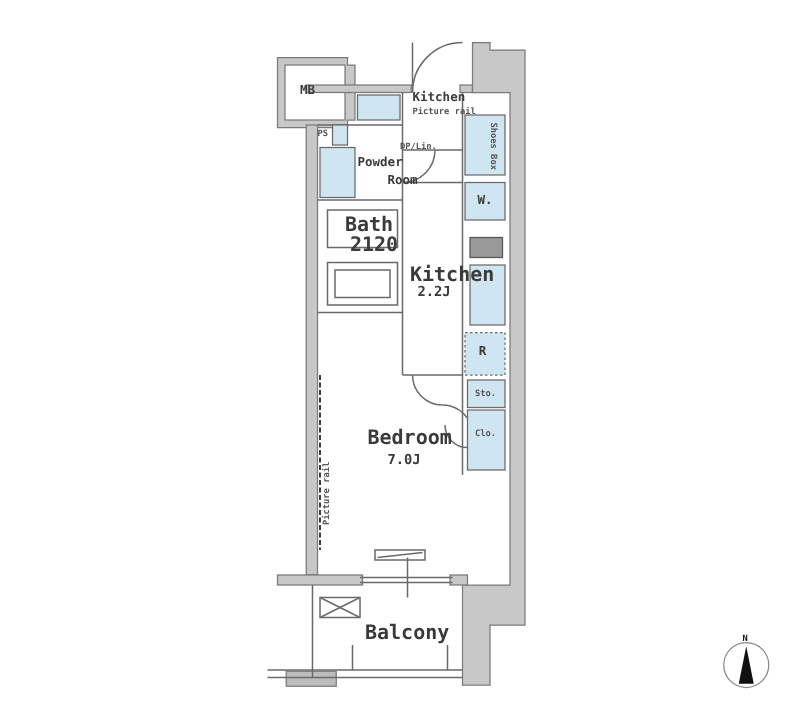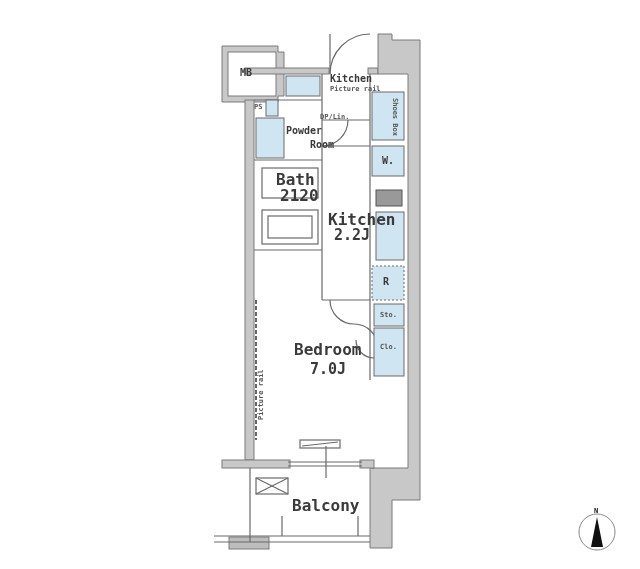--- a/index.html
+++ b/index.html
@@ -3,21 +3,21 @@
 <meta charset="utf-8">
 <style>
   html, body { margin:0; padding:0; background:#ffffff; }
   body { width:640px; height:569px; position:relative; overflow:hidden;
          font-family: "DejaVu Sans Mono", "Liberation Mono", monospace; color:#333; }
   .plan { position:absolute; left:0; top:0; width:560px; height:569px;font-weight:bold; }
   .lbl { position:absolute; color:#3a3a3a; white-space:nowrap; line-height:1; }
   .sm { font-size:10px; }
   .xs { font-size:7px; color:#555; }
   .md { font-size:16px; }
-  .lg { font-size:15px; }
+  .lg { font-size:11px; }
   .vert { transform: rotate(90deg); transform-origin: left top; }
   .vert-ccw { transform: rotate(-90deg); transform-origin: left top; }
 </style>
 </head>
 <body>
 
 <div class="plan">
   <svg width="640" height="569" viewBox="0 0 640 569" xmlns="http://www.w3.org/2000/svg">
     <g stroke="#7a7a7a" stroke-width="1" fill="#c8c8c8">
 

